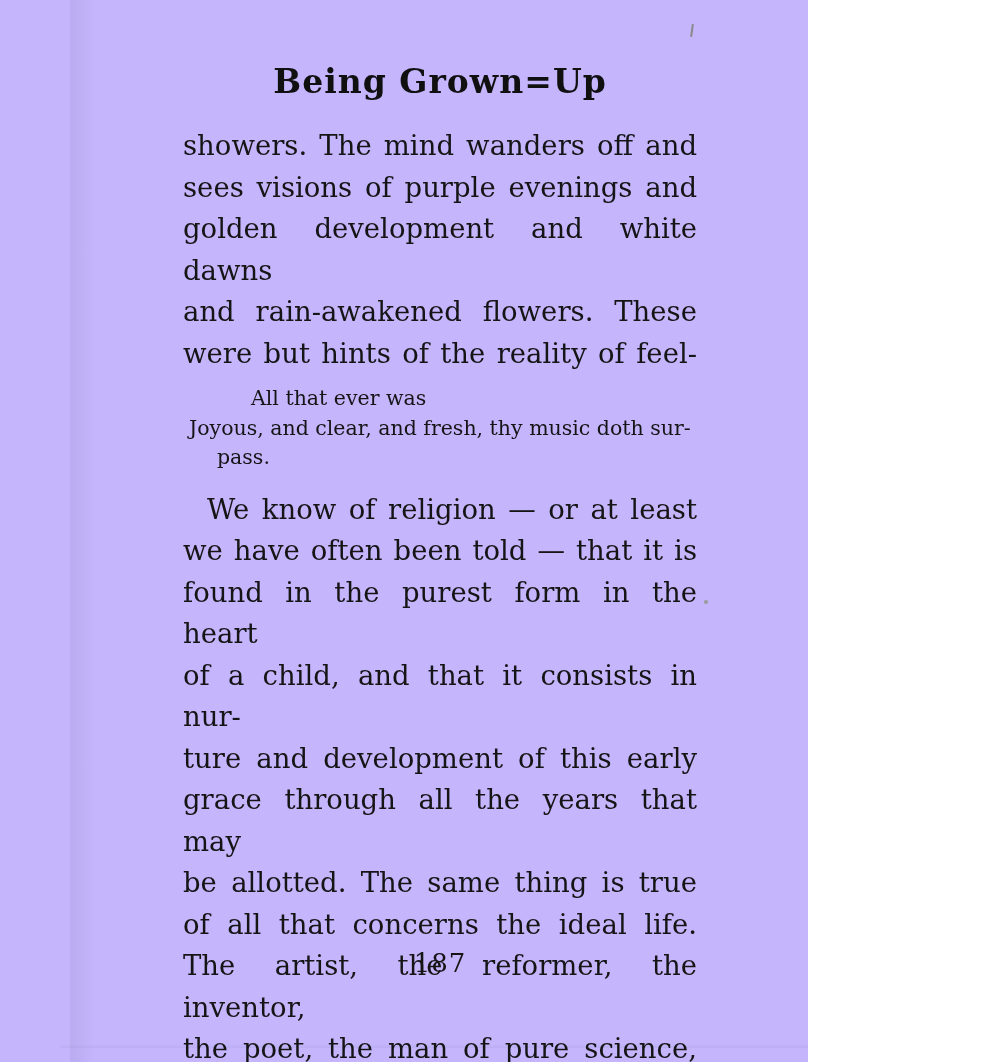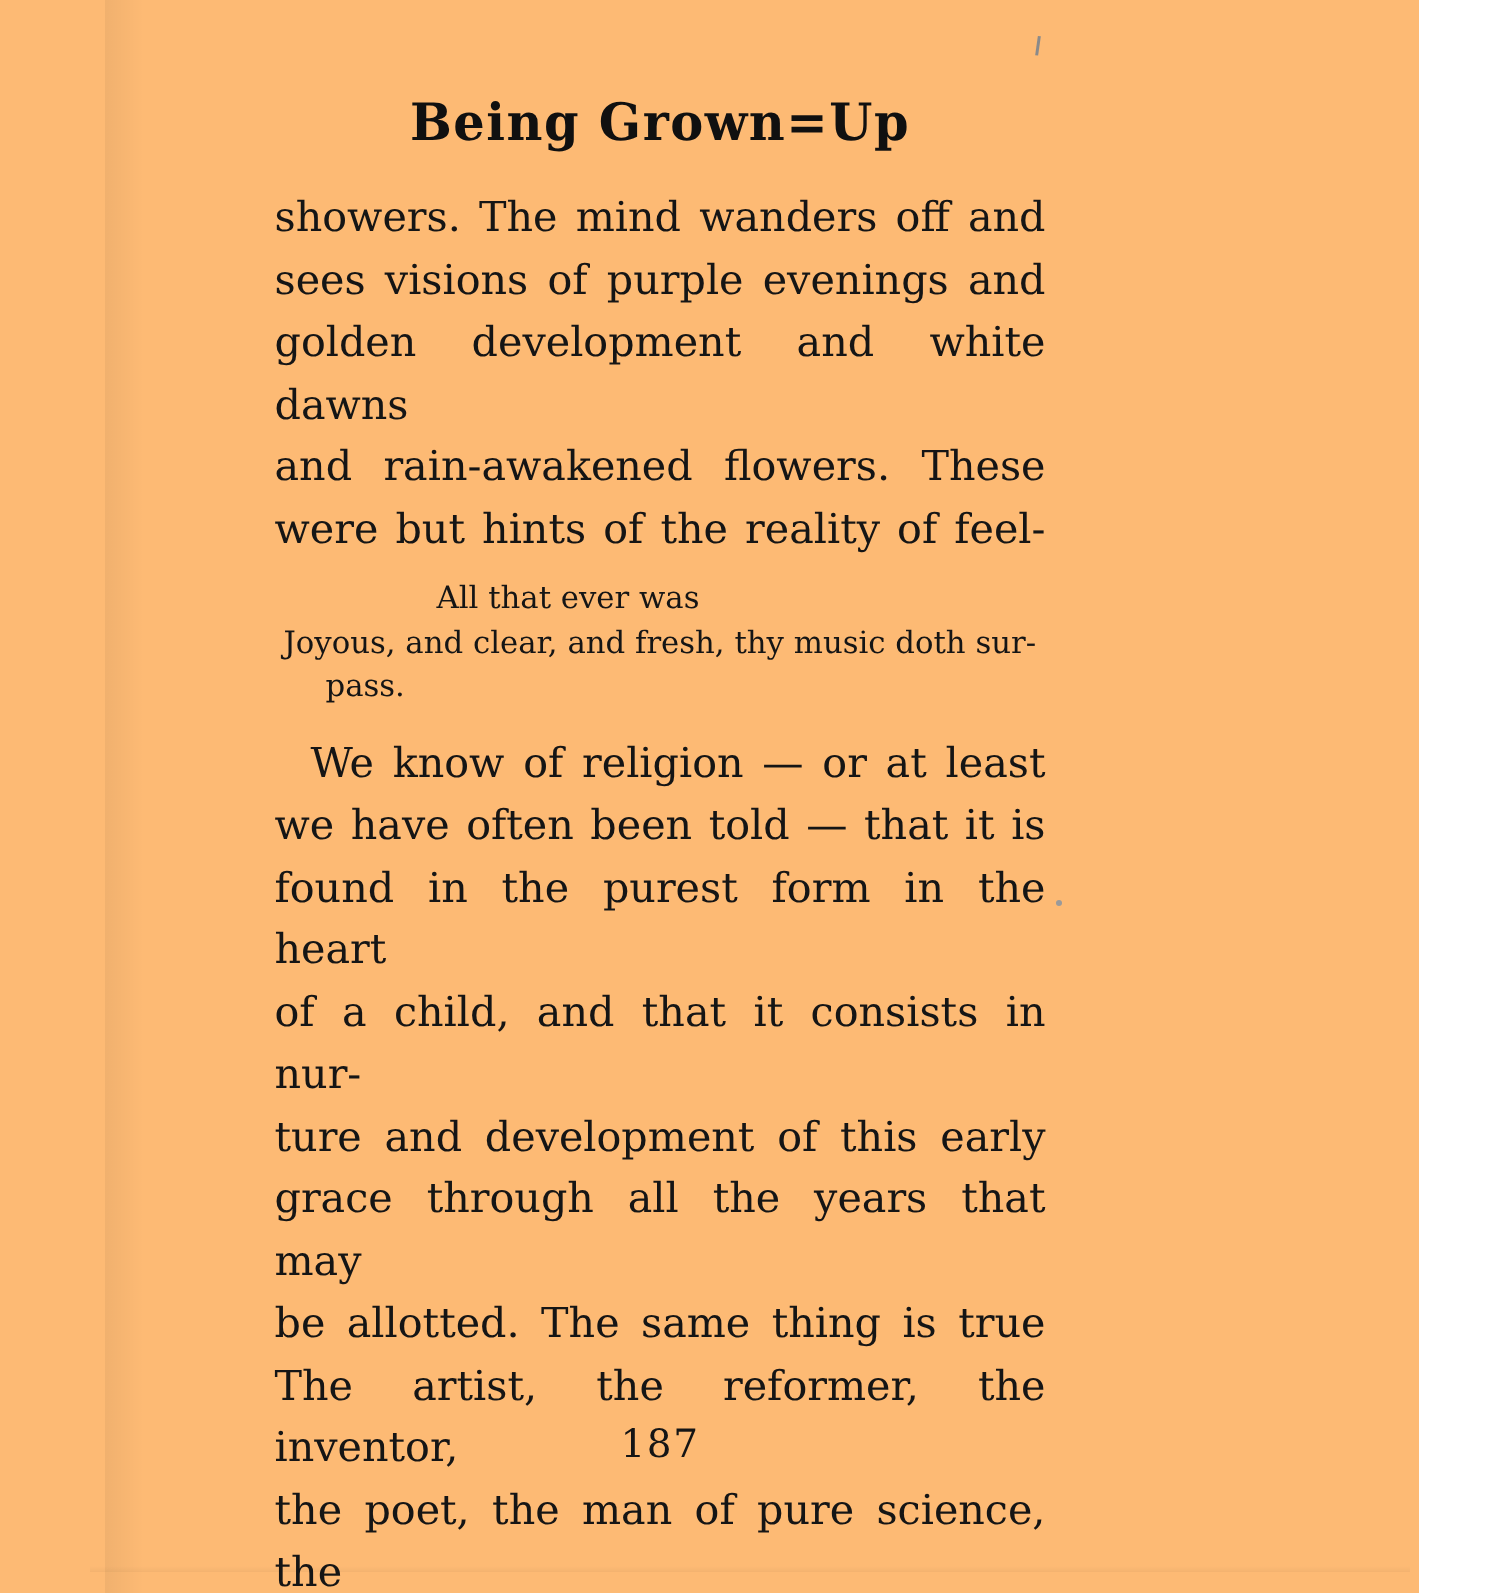--- a/index.html
+++ b/index.html
@@ -1,23 +1,23 @@
 <!DOCTYPE html>
 <html><head>
 <meta charset="utf-8">
 <style>
   * { margin: 0; padding: 0; box-sizing: border-box; }
   html, body { background: #ffffff; }
   body { font-family: "DejaVu Serif", "Liberation Serif", serif; }
 
   .page {
     position: relative;
-    width: 946px;
+    width: 808px;
     height: 1062px;
-    background: #fdba74;
+    background: #c4b5fd;
     color: #151515;
     overflow: hidden;
   }
 
   
   .scan-edge-left {
     position: absolute;
     left: 70px; top: 0;
     width: 26px; height: 100%;
     background: linear-gradient(to right, rgba(0,0,0,0.05), rgba(0,0,0,0));
@@ -73,21 +73,21 @@
   .para2 .line.first {
     text-indent: 24px;
   }
 
   .verse {
     margin: 10px 0 16px 0;
     font-size: 20.5px;
     line-height: 29.5px;
     font-weight: 500;
   }
-  .verse .vline1 { margin-left: 108px; }
+  .verse .vline1 { margin-left: 68px; }
   .verse .vline2 { margin-left: 6px; }
   .verse .vline3 { margin-left: 34px; }
 
   .page-number {
     position: absolute;
     left: 183px;
     top: 948px;
     width: 514px;
     text-align: center;
     font-size: 26px;
@@ -123,20 +123,21 @@
     </div>
 
     <div class="para para2">
       <div class="line first">We know of religion — or at least</div>
       <div class="line">we have often been told — that it is</div>
       <div class="line">found in the purest form in the heart</div>
       <div class="line">of a child, and that it consists in nur-</div>
       <div class="line">ture and development of this early</div>
       <div class="line">grace through all the years that may</div>
       <div class="line">be allotted. The same thing is true</div>
+      <div class="line">of all that concerns the ideal life.</div>
       <div class="line">The artist, the reformer, the inventor,</div>
       <div class="line">the poet, the man of pure science, the</div>
 
     </div>
 
   </div>
 
   <div class="page-number">187</div>
 
 </div>

